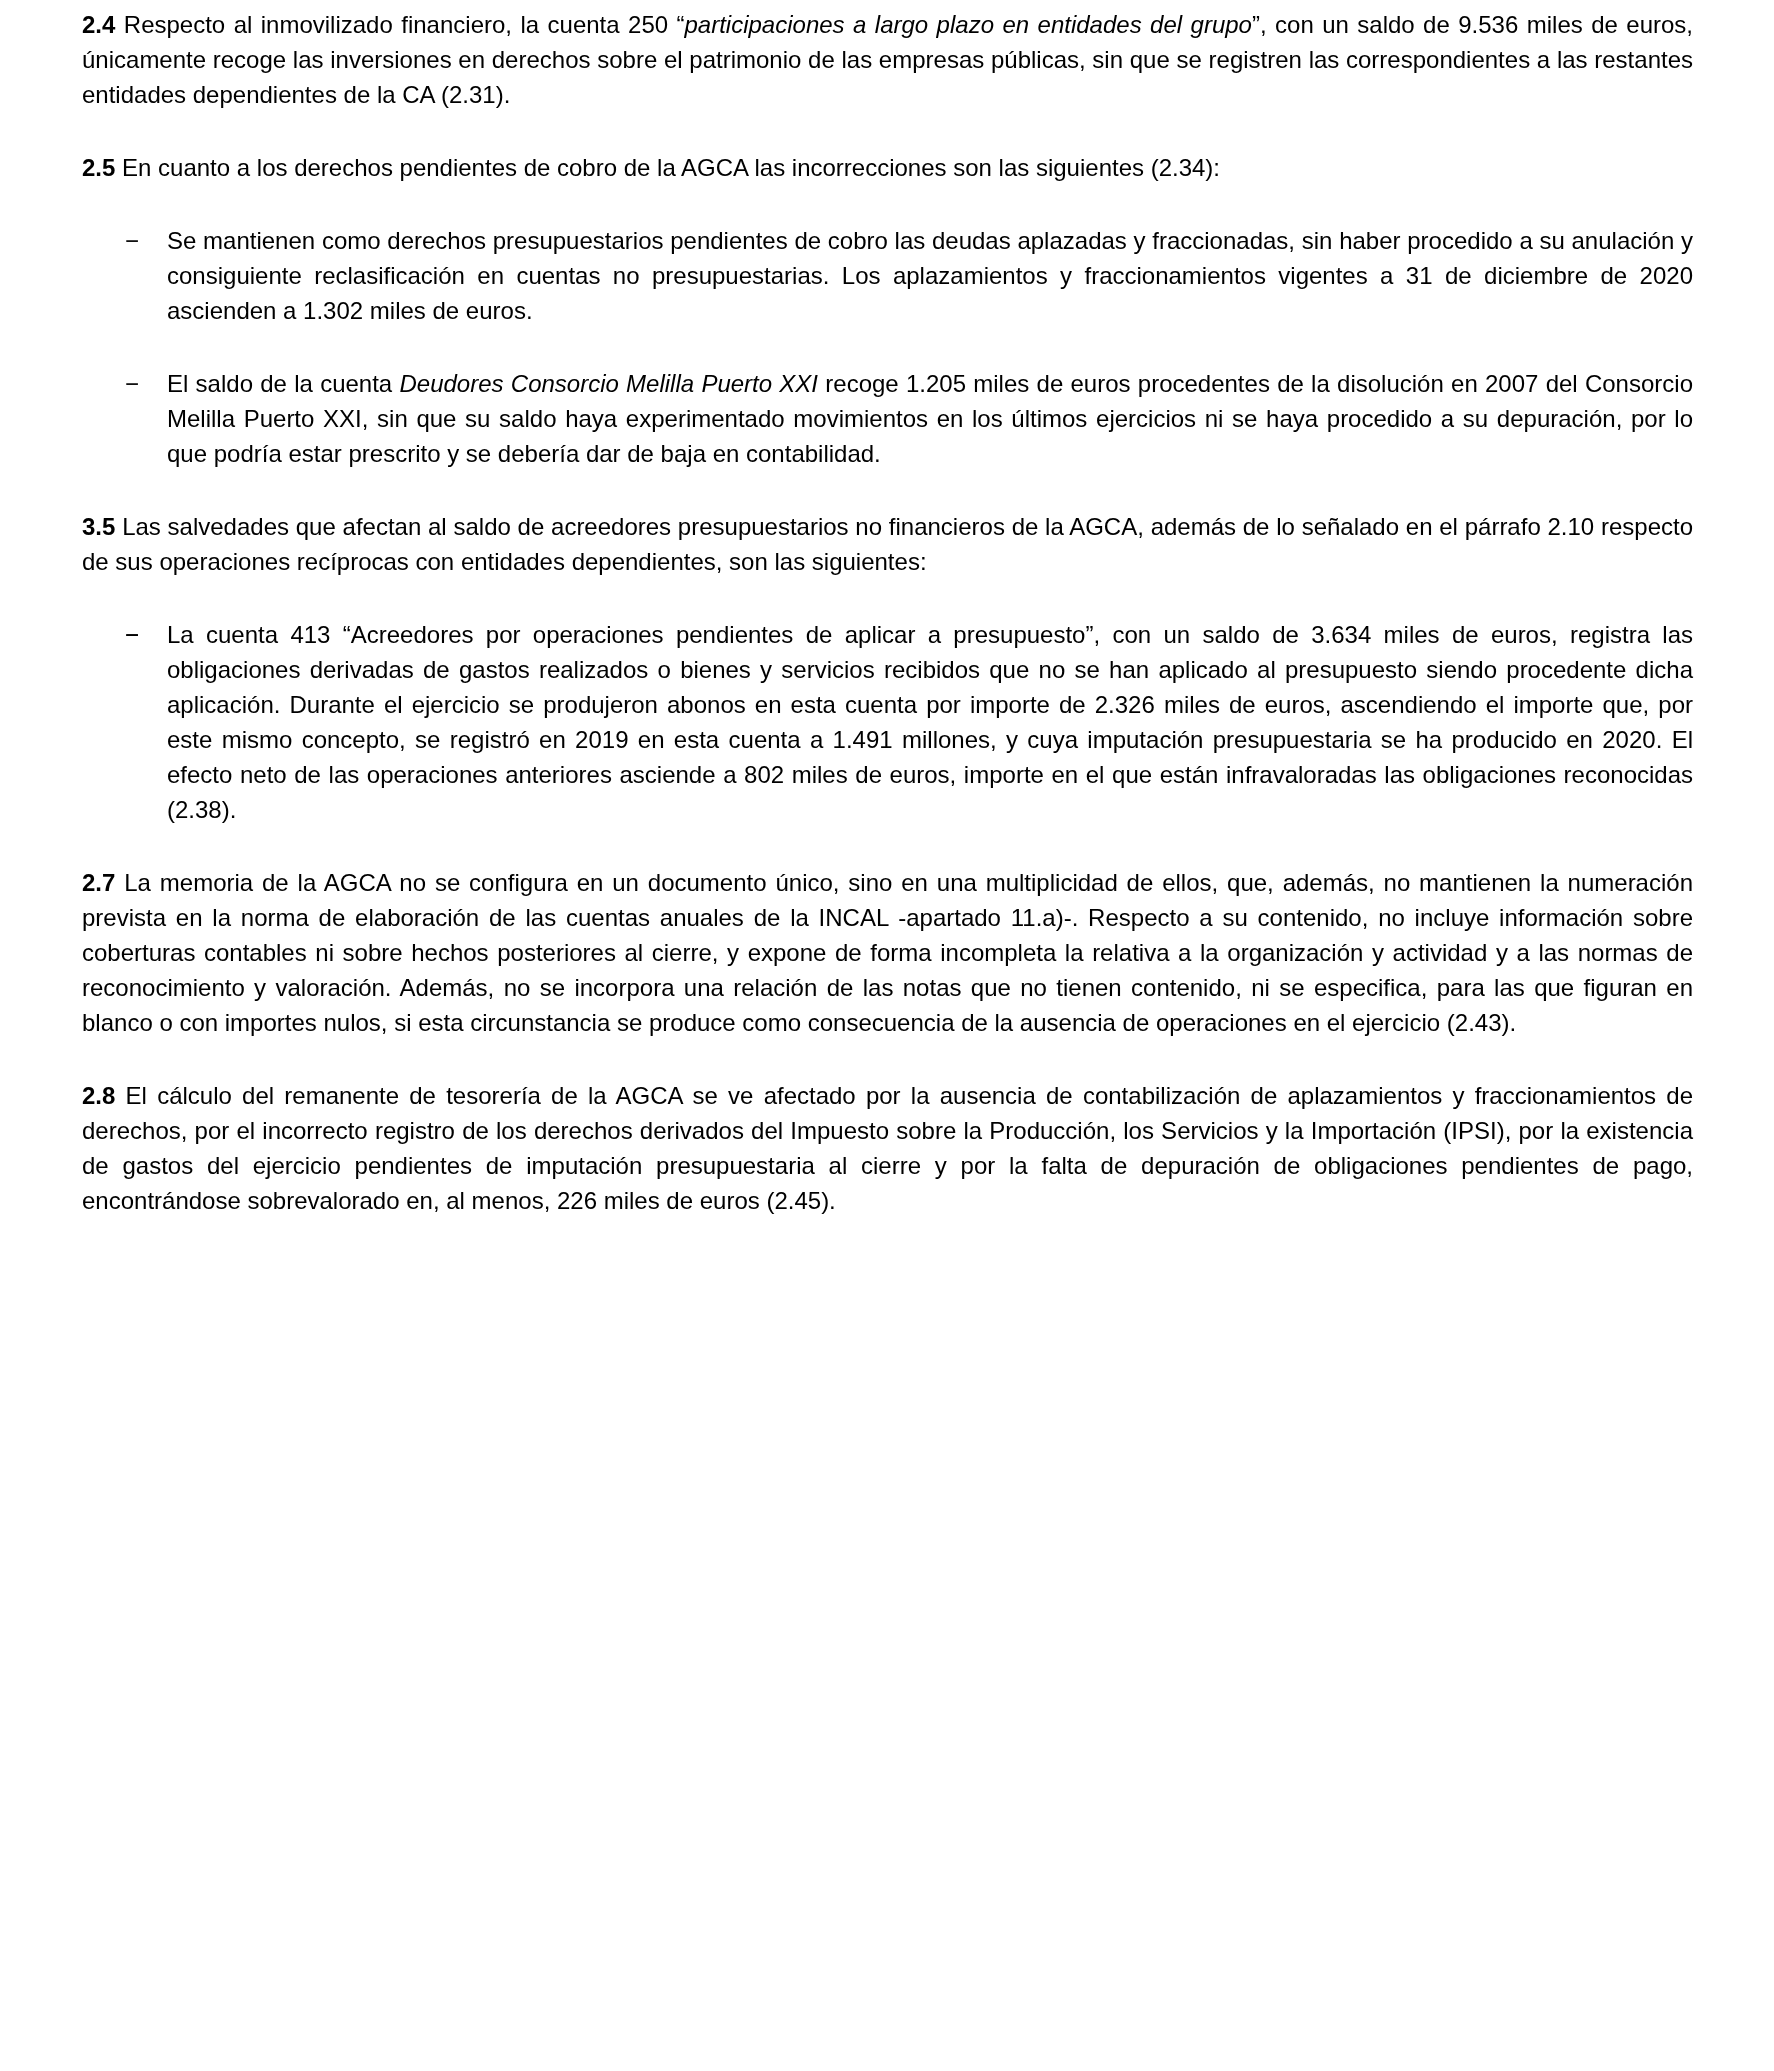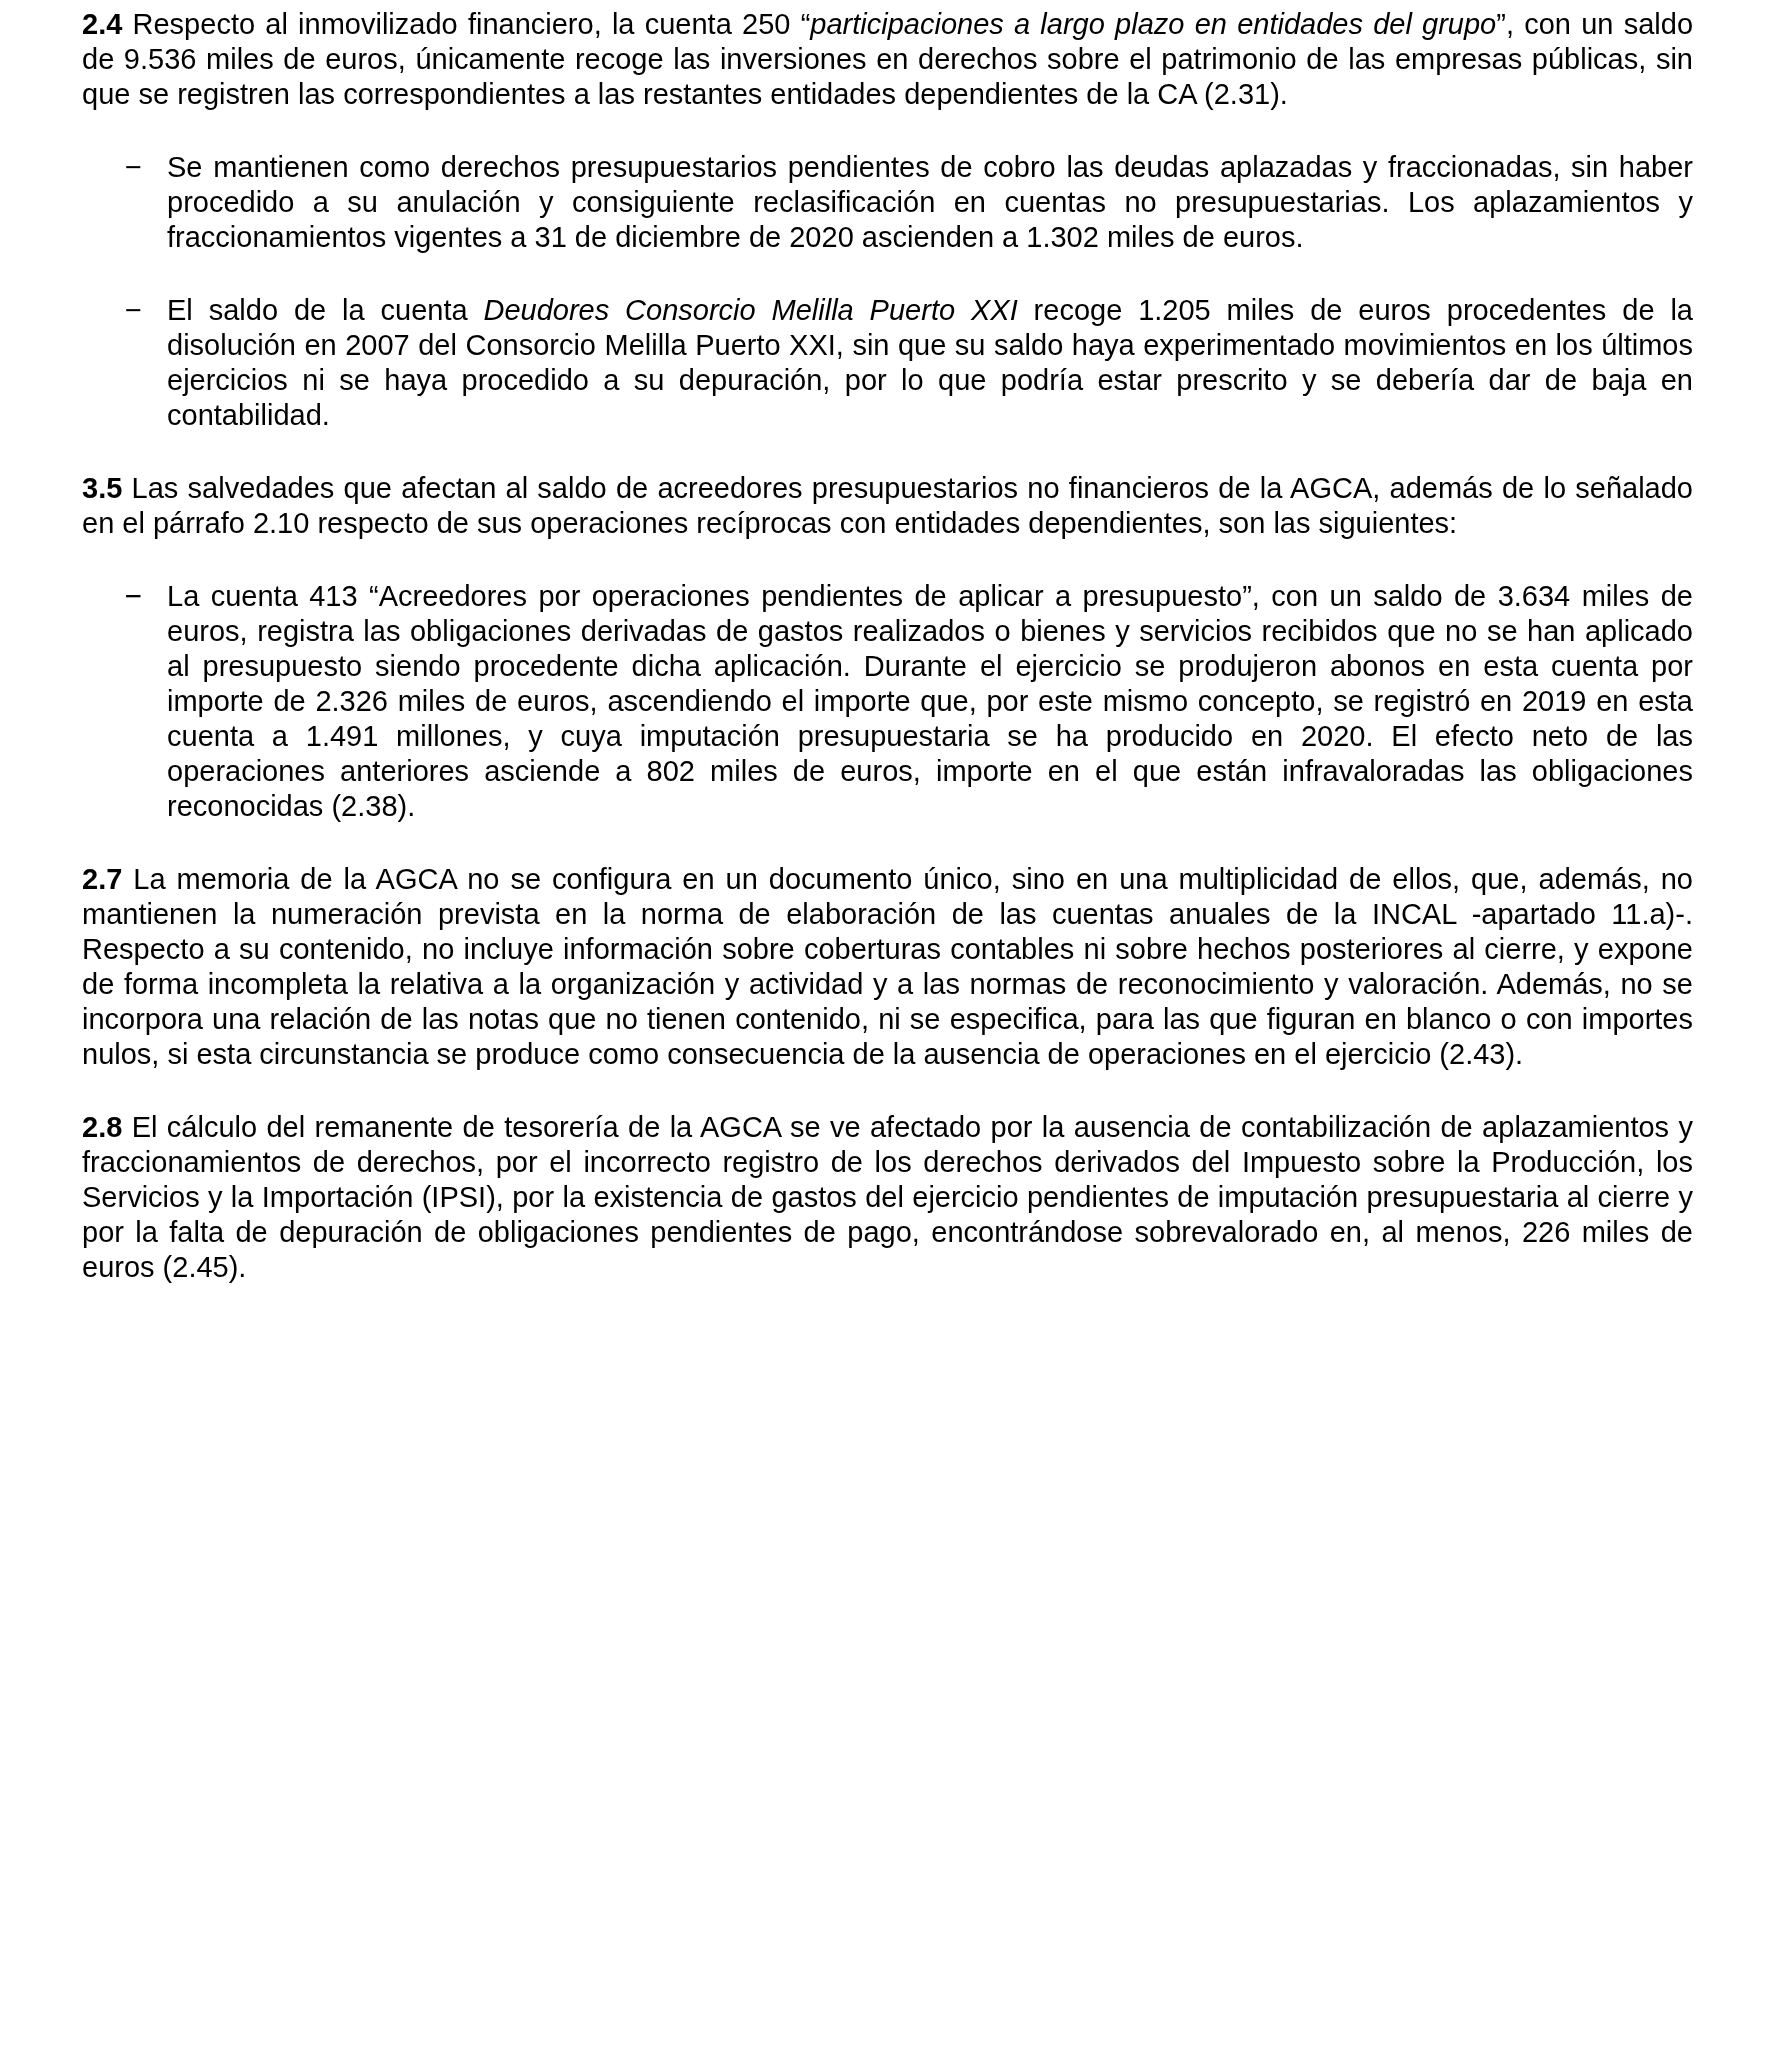--- a/index.html
+++ b/index.html
@@ -9,21 +9,21 @@
   }
   body {
     width: 1775px;
     min-height: 2071px;
     font-family: "Liberation Sans", sans-serif;
     color: #000000;
     -webkit-font-smoothing: antialiased;
   }
   .page {
     padding: 6.7px 82px 50px 82px;
-    font-size: 29px;
+    font-size: 24px;
     line-height: 35px;
   }
   .para {
     text-align: justify;
     margin: 0 0 38px 0;
   }
   .bullet {
     position: relative;
     padding-left: 85px;
     text-align: justify;
@@ -35,20 +35,21 @@
     top: 0;
   }
   .b { font-weight: bold; }
   .i { font-style: italic; }
 </style>
 </head>
 <body>
 
 <div class="page" id="doc-root">
     <div class="para"><span class="b ">2.4 </span><span class="">Respecto al inmovilizado financiero, la cuenta 250 “</span><span class="i">participaciones a largo plazo en entidades del grupo</span><span class="">”, con un saldo de 9.536 miles de euros, únicamente recoge las inversiones en derechos sobre el patrimonio de las empresas públicas, sin que se registren las correspondientes a las restantes entidades dependientes de la CA (2.31).</span></div>
+    <div class="para"><span class="b ">2.5 </span><span class="">En cuanto a los derechos pendientes de cobro de la AGCA las incorrecciones son las siguientes (2.34):</span></div>
     <div class="bullet"><span class="marker">−</span><span class="">Se mantienen como derechos presupuestarios pendientes de cobro las deudas aplazadas y fraccionadas, sin haber procedido a su anulación y consiguiente reclasificación en cuentas no presupuestarias. Los aplazamientos y fraccionamientos vigentes a 31 de diciembre de 2020 ascienden a 1.302 miles de euros.</span></div>
     <div class="bullet"><span class="marker">−</span><span class="">El saldo de la cuenta </span><span class="i">Deudores Consorcio Melilla Puerto XXI</span><span class=""> recoge 1.205 miles de euros procedentes de la disolución en 2007 del Consorcio Melilla Puerto XXI, sin que su saldo haya experimentado movimientos en los últimos ejercicios ni se haya procedido a su depuración, por lo que podría estar prescrito y se debería dar de baja en contabilidad.</span></div>
     <div class="para"><span class="b ">3.5 </span><span class="">Las salvedades que afectan al saldo de acreedores presupuestarios no financieros de la AGCA, además de lo señalado en el párrafo 2.10 respecto de sus operaciones recíprocas con entidades dependientes, son las siguientes:</span></div>
     <div class="bullet"><span class="marker">−</span></div>
     <div class="bullet"><span class="marker">−</span><span class="">La cuenta 413 “Acreedores por operaciones pendientes de aplicar a presupuesto”, con un saldo de 3.634 miles de euros, registra las obligaciones derivadas de gastos realizados o bienes y servicios recibidos que no se han aplicado al presupuesto siendo procedente dicha aplicación. Durante el ejercicio se produjeron abonos en esta cuenta por importe de 2.326 miles de euros, ascendiendo el importe que, por este mismo concepto, se registró en 2019 en esta cuenta a 1.491 millones, y cuya imputación presupuestaria se ha producido en 2020. El efecto neto de las operaciones anteriores asciende a 802 miles de euros, importe en el que están infravaloradas las obligaciones reconocidas (2.38).</span></div>
     <div class="para"><span class="b ">2.7 </span><span class="">La memoria de la AGCA no se configura en un documento único, sino en una multiplicidad de ellos, que, además, no mantienen la numeración prevista en la norma de elaboración de las cuentas anuales de la INCAL -apartado 11.a)-. Respecto a su contenido, no incluye información sobre coberturas contables ni sobre hechos posteriores al cierre, y expone de forma incompleta la relativa a la organización y actividad y a las normas de reconocimiento y valoración. Además, no se incorpora una relación de las notas que no tienen contenido, ni se especifica, para las que figuran en blanco o con importes nulos, si esta circunstancia se produce como consecuencia de la ausencia de operaciones en el ejercicio (2.43).</span></div>
     <div class="para"><span class="b ">2.8 </span><span class="">El cálculo del remanente de tesorería de la AGCA se ve afectado por la ausencia de contabilización de aplazamientos y fraccionamientos de derechos, por el incorrecto registro de los derechos derivados del Impuesto sobre la Producción, los Servicios y la Importación (IPSI), por la existencia de gastos del ejercicio pendientes de imputación presupuestaria al cierre y por la falta de depuración de obligaciones pendientes de pago, encontrándose sobrevalorado en, al menos, 226 miles de euros (2.45).</span></div>
   </div>
 
 

